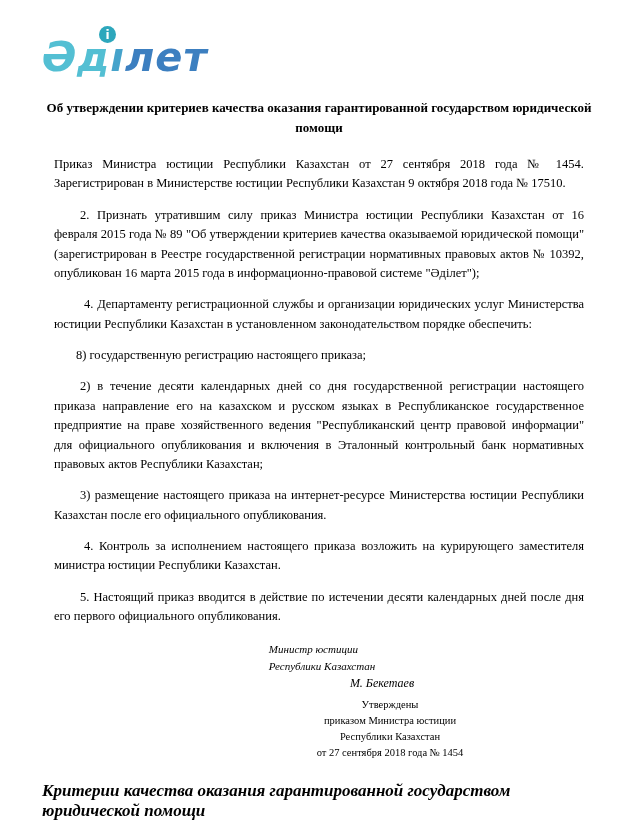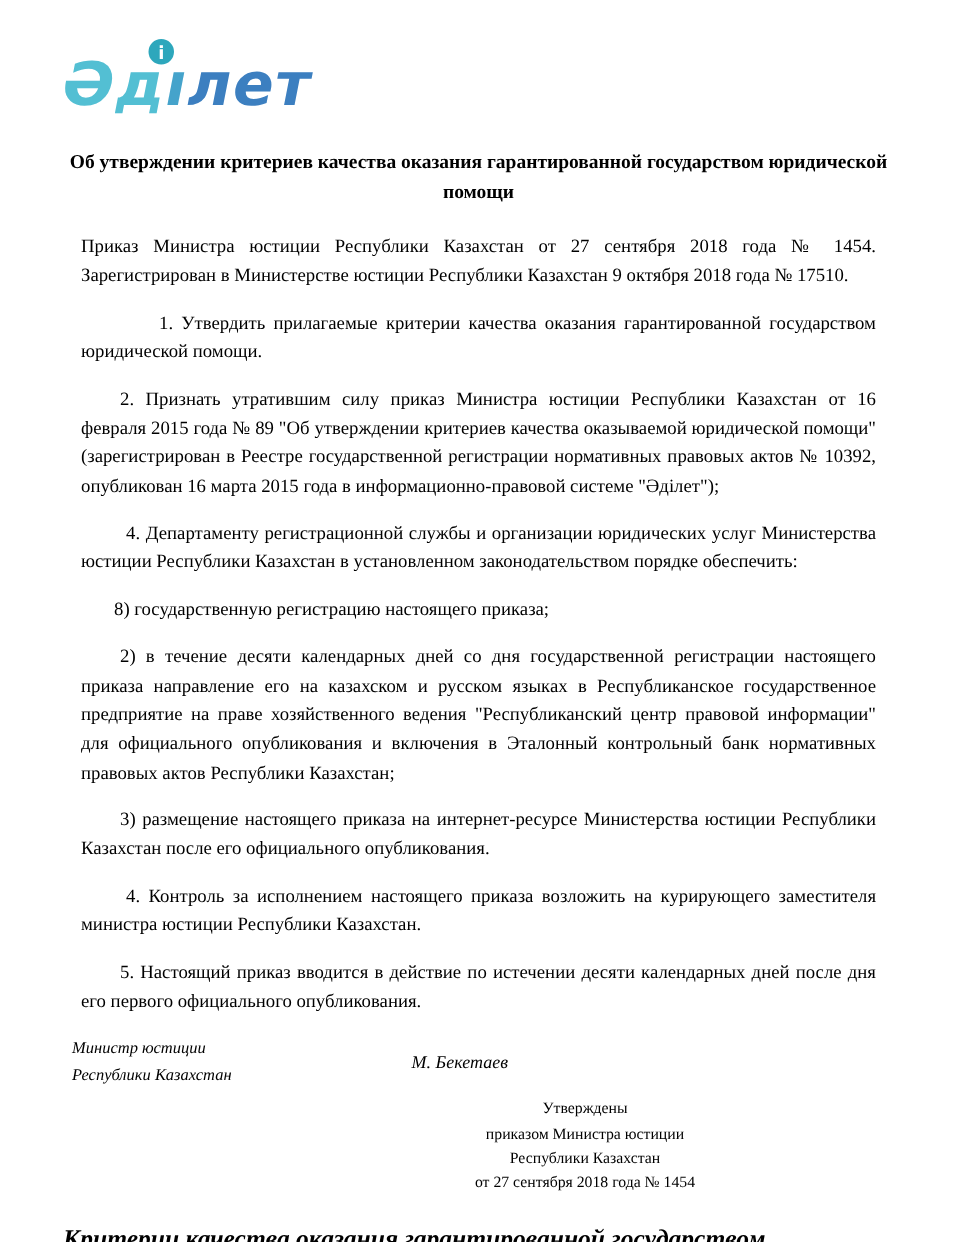--- a/index.html
+++ b/index.html
@@ -31,21 +31,21 @@
   }
   .para {
     font-size:12.5px; line-height:1.55; margin:12px; text-align:justify;
   }
   .meta { margin-bottom:2px; }
   .i26 { text-indent:26px; }
   .i52 { text-indent:52px; }
   .i22 { text-indent:22px; }
   .i30 { text-indent:30px; }
   
-  .sig-row { display:flex; align-items:center; margin:14px 0 4px 6px; }
+  .sig-row { display:flex; align-items:center; margin:14px 0 4px 6px;flex-direction:column; }
   .sig-left { font-size:11px; font-style:italic; line-height:1.6; }
   .sig-name { font-size:12px; font-style:italic; margin-left:120px; }
   
   .approved {
     width:240px; margin:6px 86px 0 auto; text-align:center;
     font-size:10.5px; line-height:1.5;
   }
   .approved .first-line { margin-bottom:1px; }
   
   .annex-title {
@@ -59,21 +59,20 @@
 
   <div class="logo">
     <span class="logo-text"><span class="lg-teal">Әд</span><span class="lg-mid">ı</span><span class="lg-blue">лет</span></span>
     <span class="logo-dot">i</span>
   </div>
 
   <h1 class="doc-title">Об утверждении критериев качества оказания гарантированной государством юридической помощи</h1>
 
   <p class="para meta">Приказ Министра юстиции Республики Казахстан от 27 сентября 2018 года № 1454. Зарегистрирован в Министерстве юстиции Республики Казахстан 9 октября 2018 года № 17510.</p>
 
-  <p class="para i52">1. Утвердить прилагаемые критерии качества оказания гарантированной государством юридической помощи.</p>
   <p class="para i26">2. Признать утратившим силу приказ Министра юстиции Республики Казахстан от 16 февраля 2015 года № 89 "Об утверждении критериев качества оказываемой юридической помощи" (зарегистрирован в Реестре государственной регистрации нормативных правовых актов № 10392, опубликован 16 марта 2015 года в информационно-правовой системе "Әділет");</p>
   <p class="para i30">4. Департаменту регистрационной службы и организации юридических услуг Министерства юстиции Республики Казахстан в установленном законодательством порядке обеспечить:</p>
   <p class="para i22">8) государственную регистрацию настоящего приказа;</p>
   <p class="para i26">2) в течение десяти календарных дней со дня государственной регистрации настоящего приказа направление его на казахском и русском языках в Республиканское государственное предприятие на праве хозяйственного ведения "Республиканский центр правовой информации" для официального опубликования и включения в Эталонный контрольный банк нормативных правовых актов Республики Казахстан;</p>
   <p class="para i26">3) размещение настоящего приказа на интернет-ресурсе Министерства юстиции Республики Казахстан после его официального опубликования.</p>
   <p class="para i30">4. Контроль за исполнением настоящего приказа возложить на курирующего заместителя министра юстиции Республики Казахстан.</p>
   <p class="para i26">5. Настоящий приказ вводится в действие по истечении десяти календарных дней после дня его первого официального опубликования.</p>
 
   <div class="sig-row">
     <div class="sig-left">

